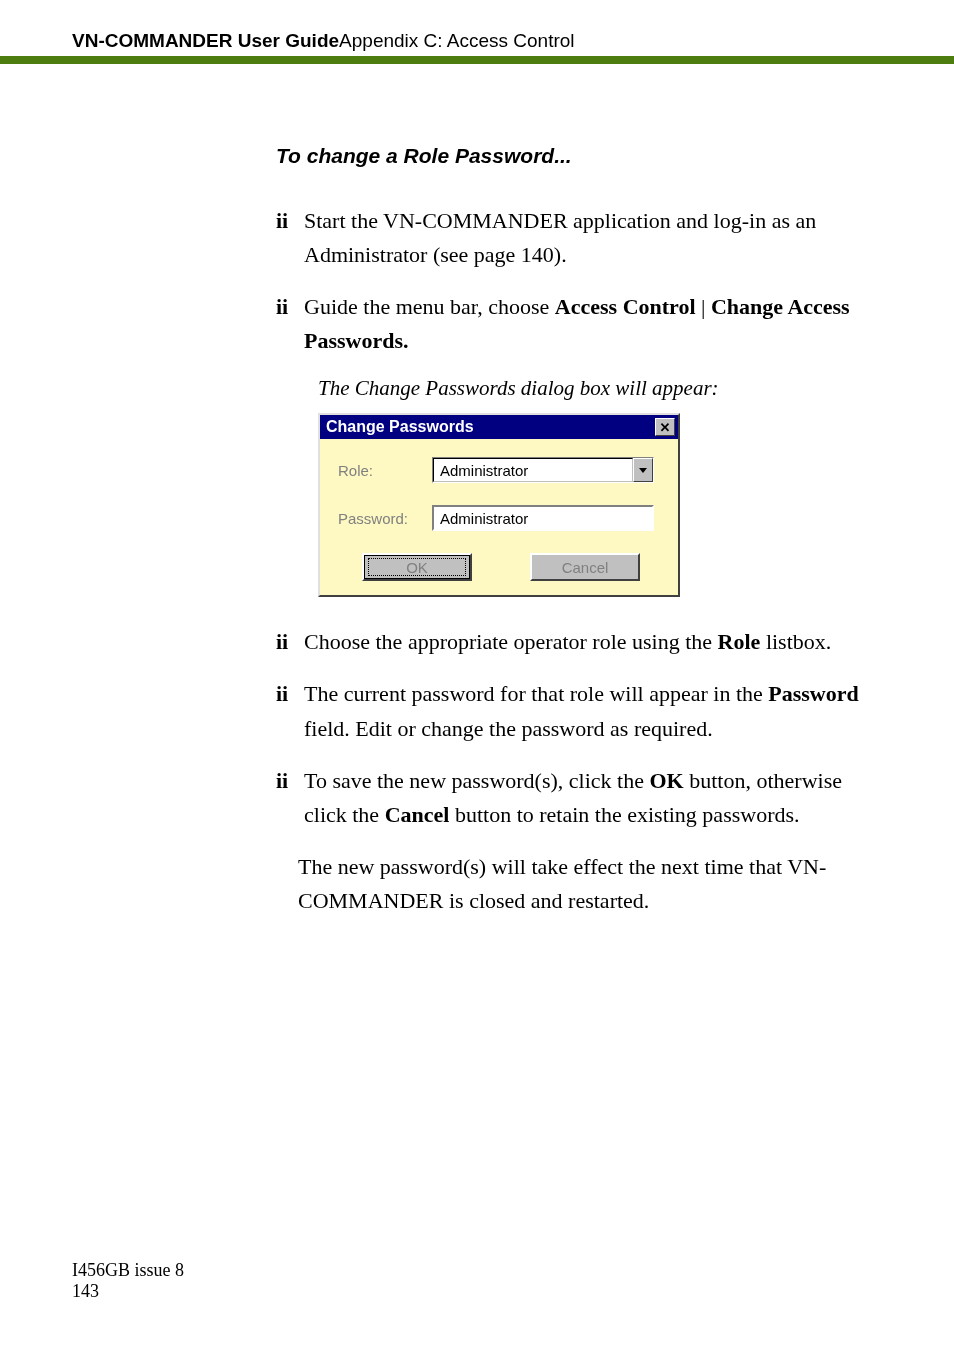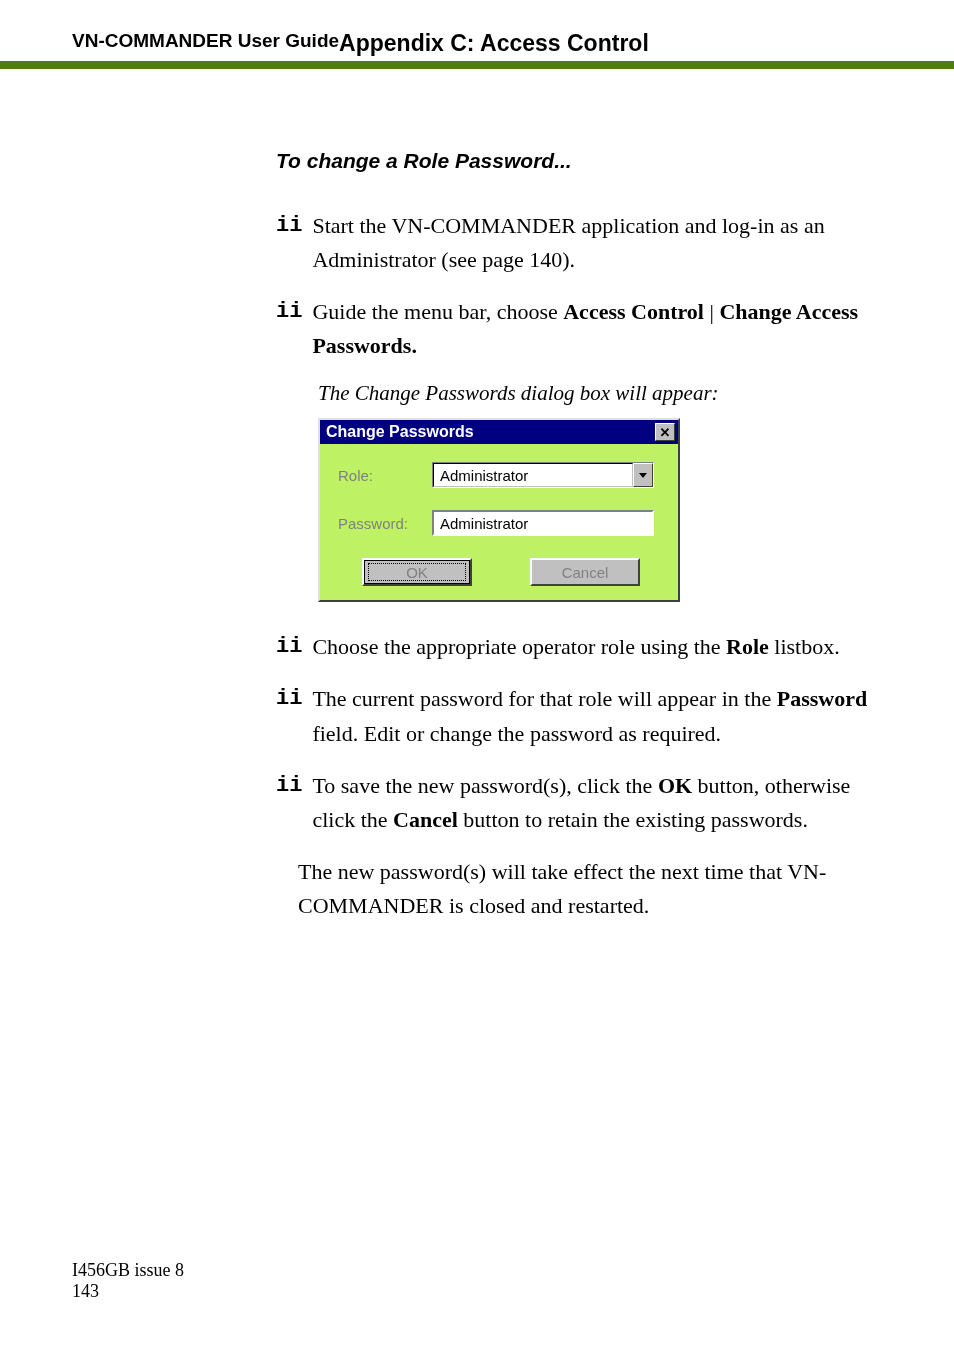--- a/index.html
+++ b/index.html
@@ -21,41 +21,41 @@
       border-bottom: 8px solid #4d7c0f;
       margin: 0 0 0 0;
     }
     .header-left {
       font-family: Arial, Helvetica, sans-serif;
       font-weight: bold;
       font-size: 19px;
     }
     .header-right {
       font-family: Arial, Helvetica, sans-serif;
-      font-weight: bold;
-      font-size: 23px;
+      font-weight: normal;
+      font-size: 19px;
     }
     .content {
       padding: 80px 72px 0 276px;
     }
     .section-title {
       font-family: Arial, Helvetica, sans-serif;
       font-weight: bold;
       font-style: italic;
       font-size: 21px;
       margin-bottom: 36px;
     }
     .list-item {
       display: flex;
       margin-bottom: 18px;
       font-size: 22px;
       line-height: 1.55;
     }
     .bullet {
-      font-family: Liberation Mono, monospace;
+      font-family: Liberation Serif, serif;
       font-weight: bold;
       font-size: 22px;
       margin-right: 10px;
       min-width: 18px;
     }
     .item-text {
       flex: 1;
     }
     .bold {
       font-weight: bold;
@@ -67,21 +67,21 @@
       margin-bottom: 12px;
       margin-top: 8px;
     }
     .dialog-wrap {
       margin-left: 42px;
       margin-bottom: 28px;
       margin-top: 8px;
     }
     .dialog {
       width: 362px;
-      background: #bef264;
+      background: #fef9c3;
       border-top: 2px solid #e0e0e0;
       border-left: 2px solid #e0e0e0;
       border-right: 2px solid #404040;
       border-bottom: 2px solid #404040;
     }
     .titlebar {
       background: #000080;
       color: #ffffff;
       display: flex;
       justify-content: space-between;

